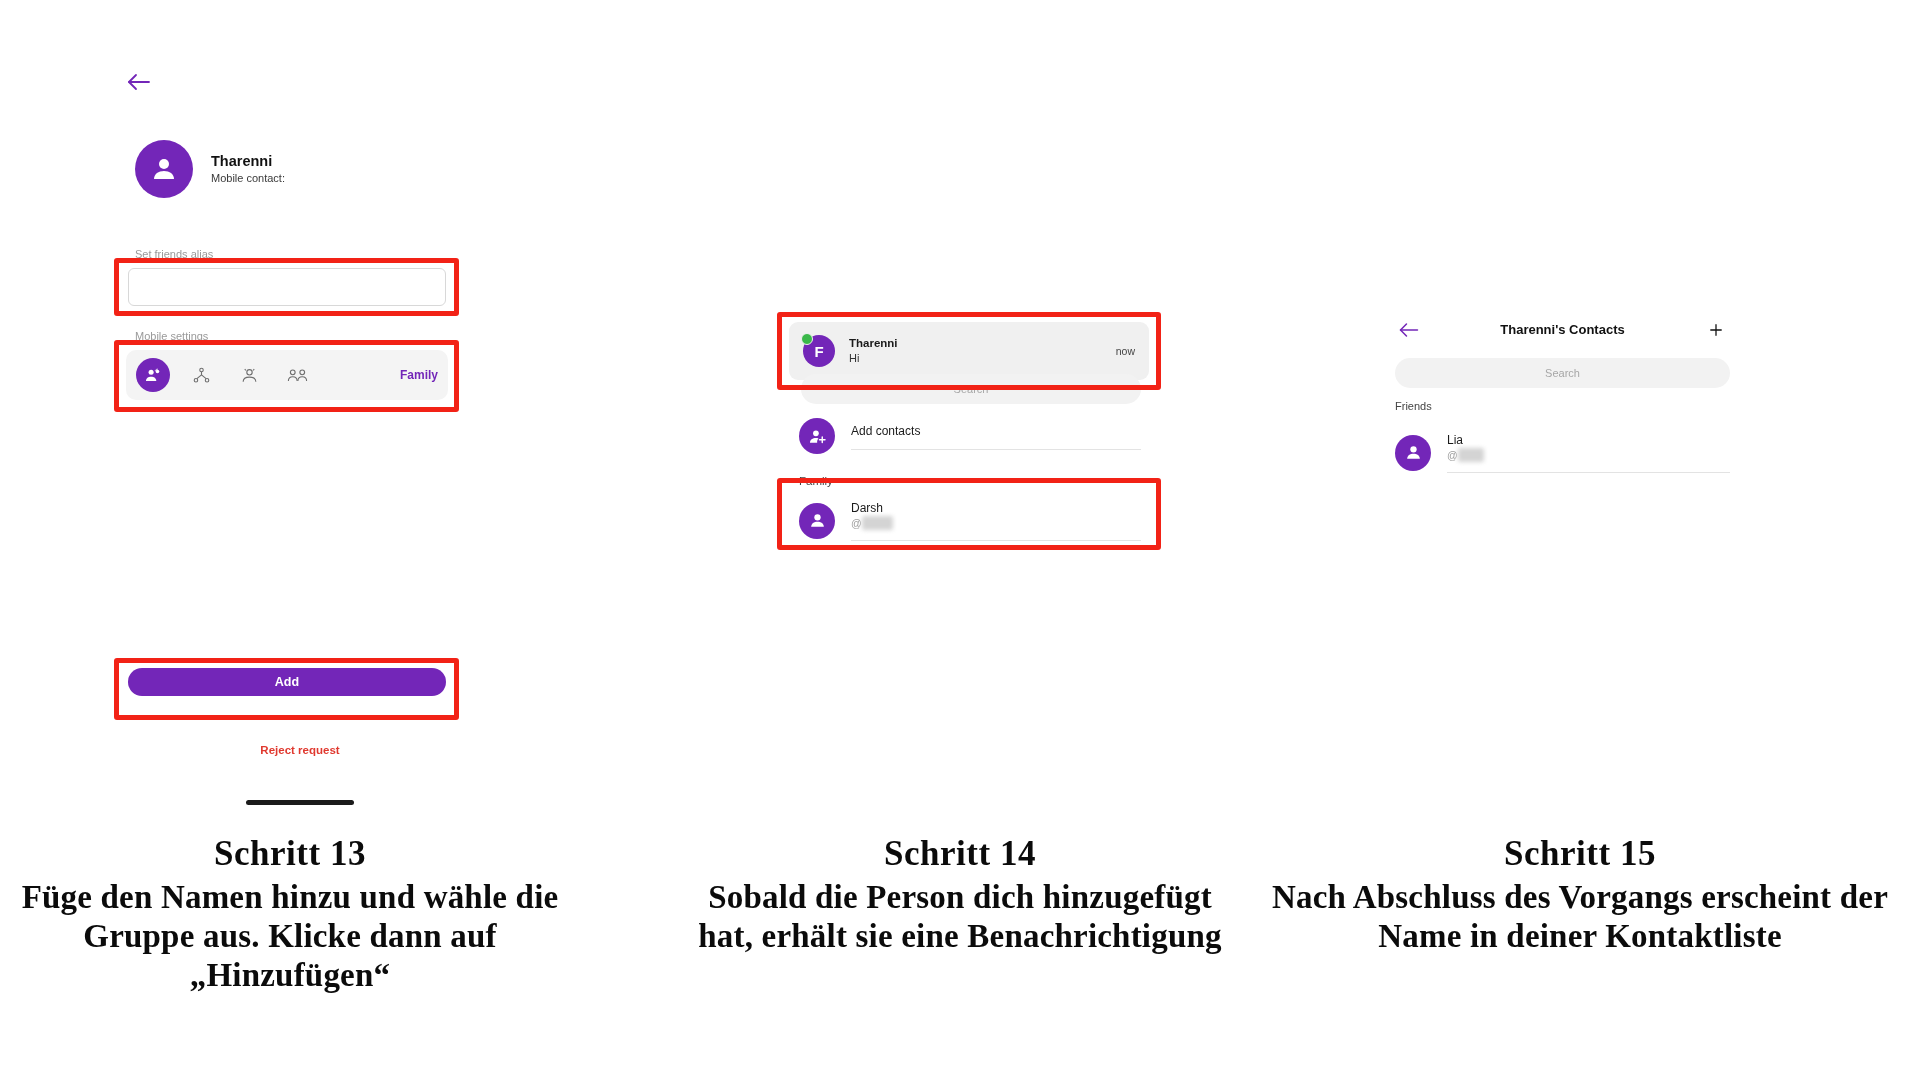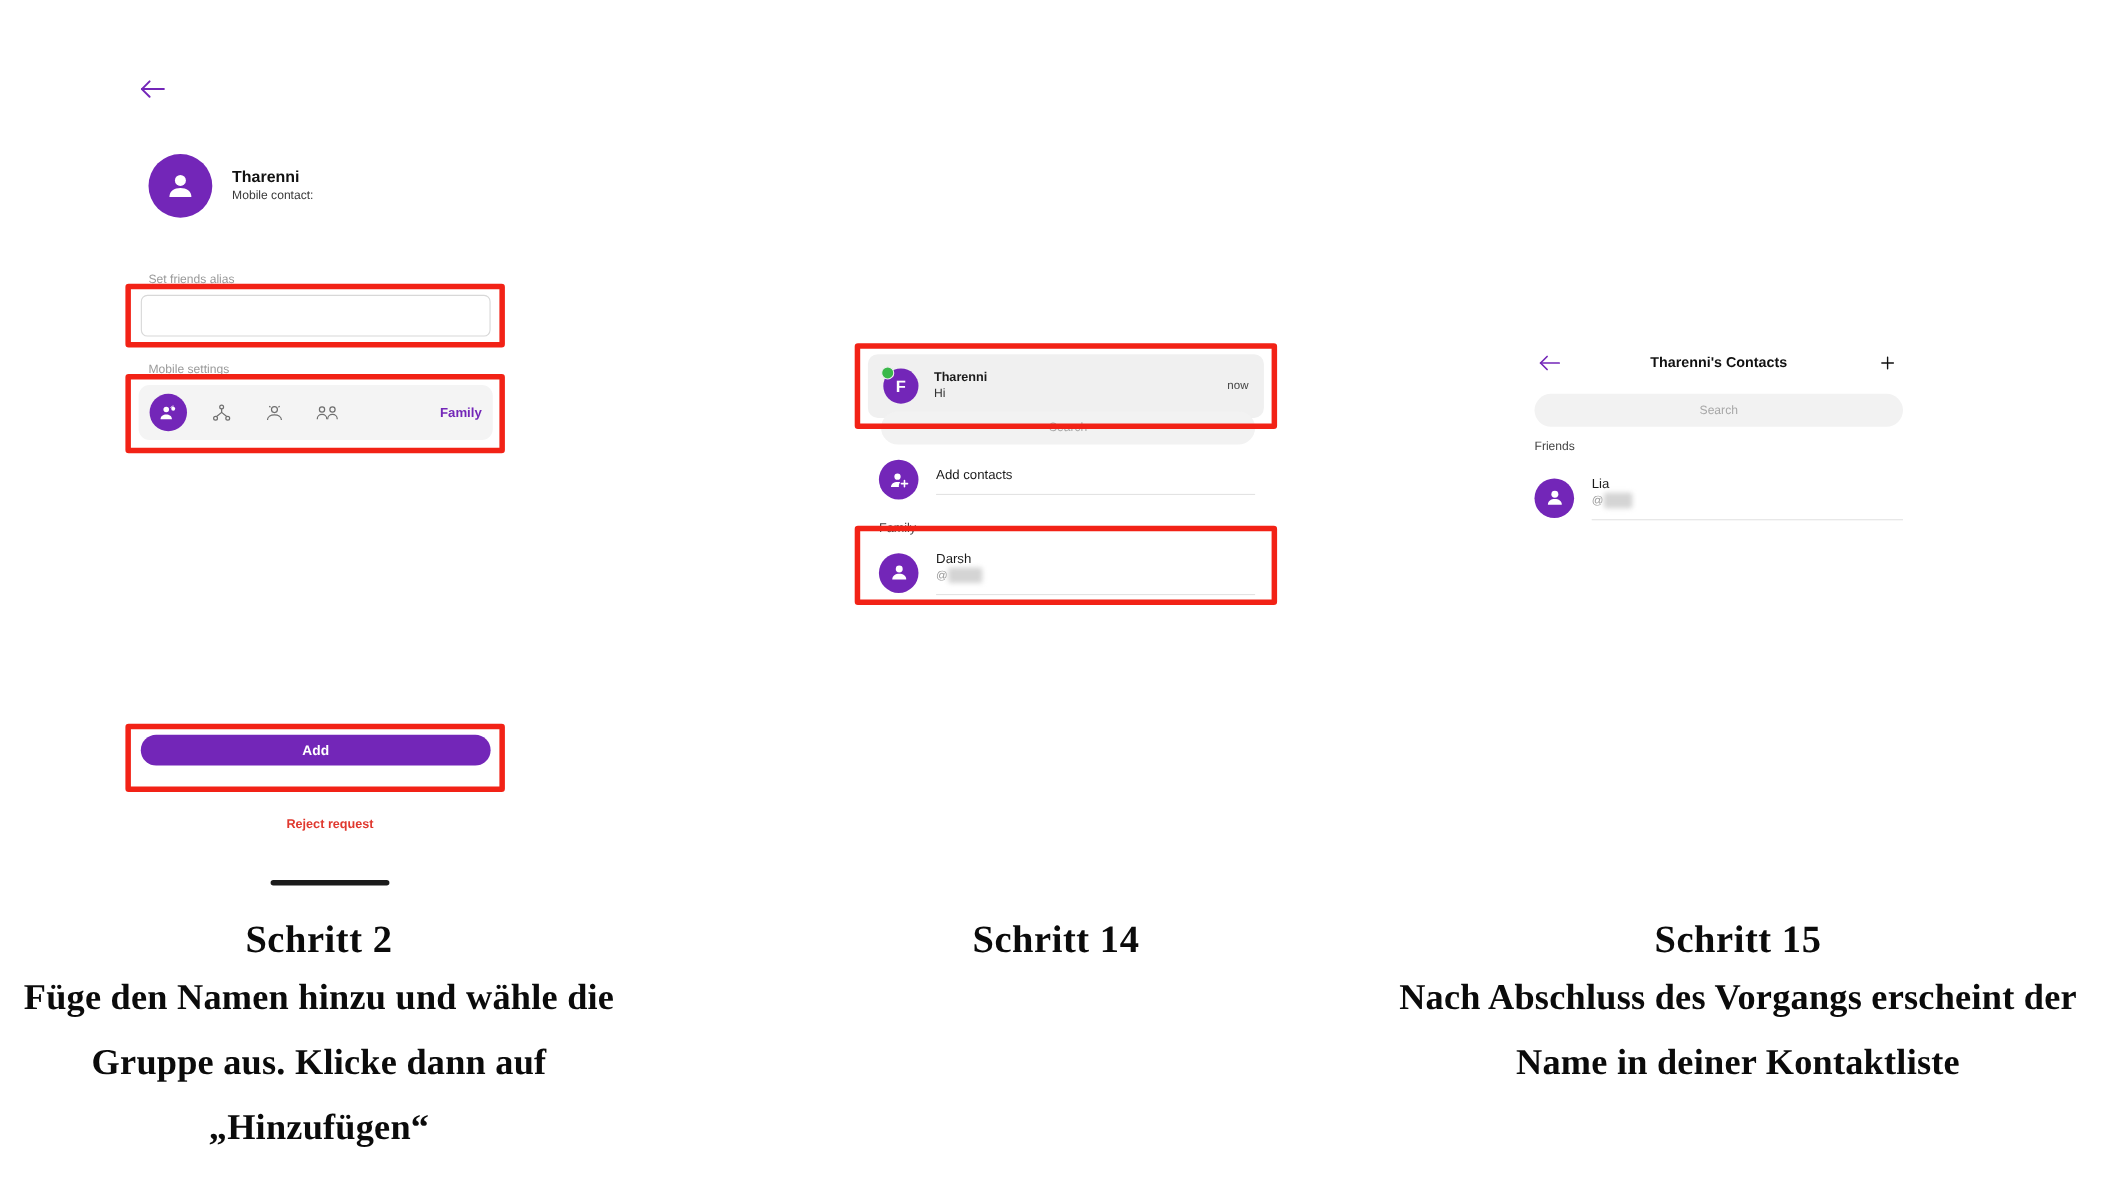--- a/index.html
+++ b/index.html
@@ -377,21 +377,21 @@
   }
   .caption .step {
     font-size: 35px;
     font-weight: bold;
     line-height: 48px;
     letter-spacing: 0.5px;
   }
   .caption .desc {
     font-size: 33px;
     font-weight: bold;
-    line-height: 59px;
+    line-height: 39px;
     letter-spacing: 0.2px;
   }
   .cap-1 { left: 20px;   top: 830px; width: 540px; }
   .cap-2 { left: 680px;  top: 830px; width: 560px; }
   .cap-3 { left: 1270px; top: 830px; width: 620px; }
 </style>
 </head>
 <body>
 
 <div class="page">
@@ -553,24 +553,25 @@
           <div class="row-title">Lia</div>
           <div class="row-sub">
             <span>@</span><span class="blurred">xxxxx</span>
           </div>
         </div>
       </div>
     </div>
   </div>
 
   <div class="caption cap-1">
-    <div class="step">Schritt 2</div>
+    <div class="step">Schritt 13</div>
     <div class="desc">Füge den Namen hinzu und wähle die Gruppe aus. Klicke dann auf „Hinzufügen“</div>
   </div>
   <div class="caption cap-2">
     <div class="step">Schritt 14</div>
+    <div class="desc">Sobald die Person dich hinzugefügt hat, erhält sie eine Benachrichtigung</div>
   </div>
   <div class="caption cap-3">
     <div class="step">Schritt 15</div>
     <div class="desc">Nach Abschluss des Vorgangs erscheint der Name in deiner Kontaktliste</div>
   </div>
 
 </div>
 
 </body></html>

